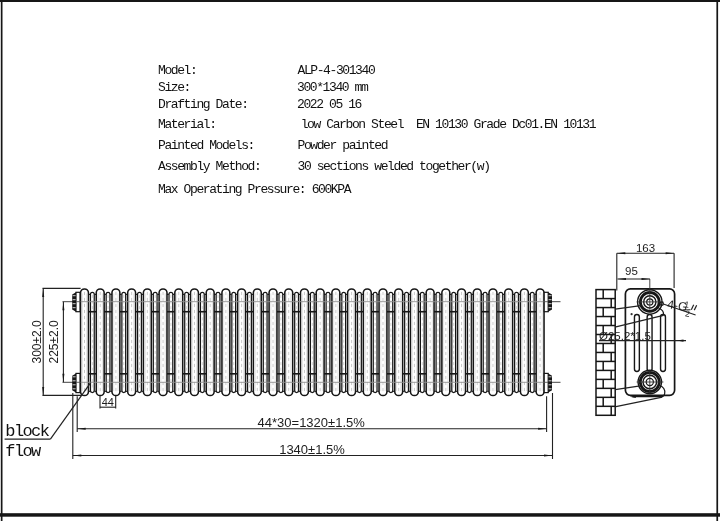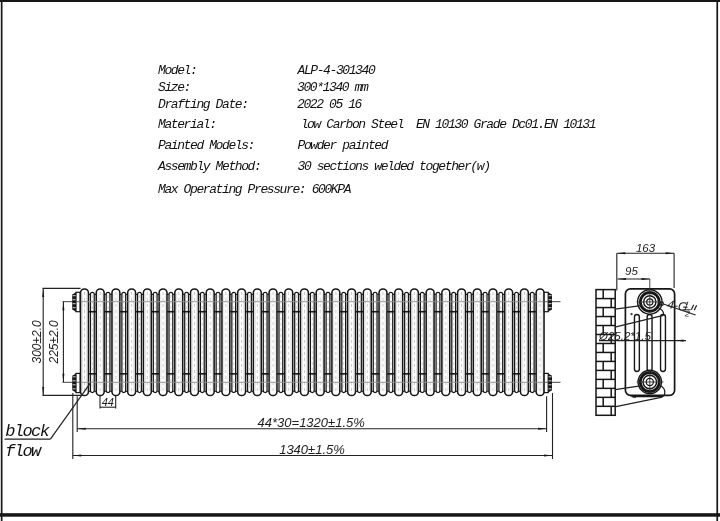--- a/index.html
+++ b/index.html
@@ -1,16 +1,16 @@
 <!DOCTYPE html>
 <html><head>
 <meta charset="utf-8">
 <style>
   html,body { margin:0; padding:0; background:#ffffff; }
-  .wrap { position:relative; width:720px; height:521px;font-style:italic; }
+  .wrap { position:relative; width:720px; height:521px; }
   text { fill:#1d1d1d; }
   .tb  { font-family:"Liberation Mono", monospace; font-size:13px; letter-spacing:-1.4px; fill:#111; }
   .bf  { font-family:"Liberation Mono", monospace; font-size:17px; letter-spacing:-1.6px; fill:#111; }
   .dm  { font-family:"Liberation Sans", sans-serif; font-size:12px; }
   .dm44{ font-family:"Liberation Sans", sans-serif; font-size:11px; }
   .dmB { font-family:"Liberation Sans", sans-serif; font-size:13px; }
   .dm16{ font-family:"Liberation Sans", sans-serif; font-size:11.5px; }
   .dmG { font-family:"Liberation Sans", sans-serif; font-size:12px; }
   .dmGs{ font-family:"Liberation Sans", sans-serif; font-size:8.5px; }
   .dmO { font-family:"Liberation Sans", sans-serif; font-size:11.5px; }

